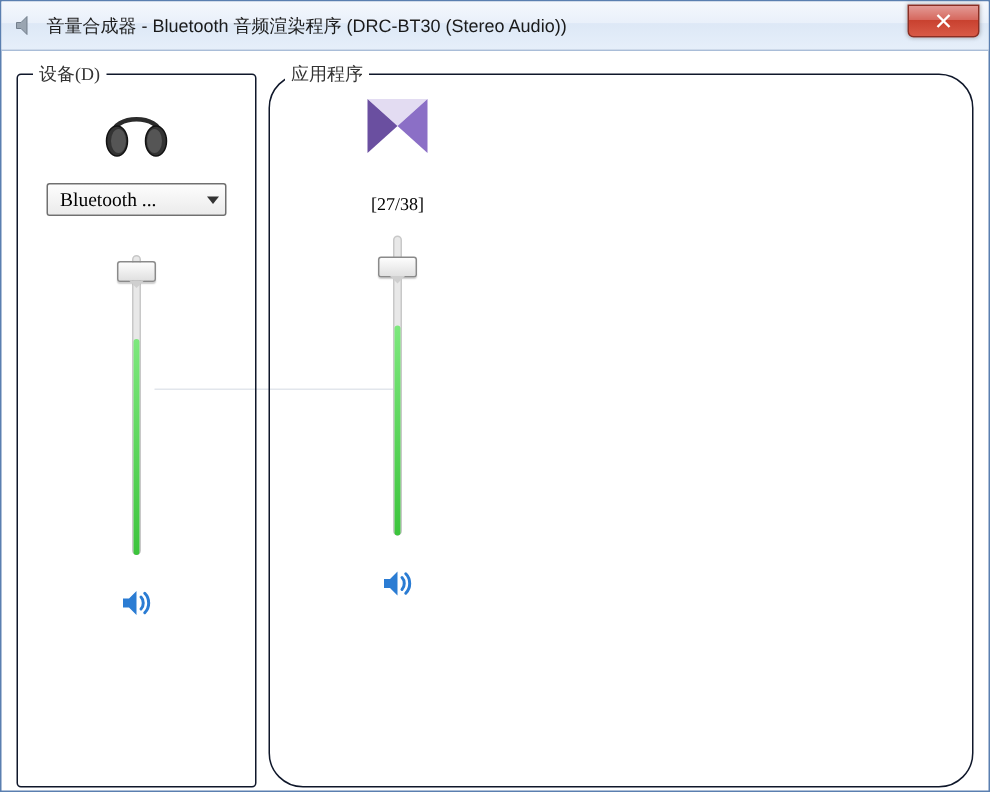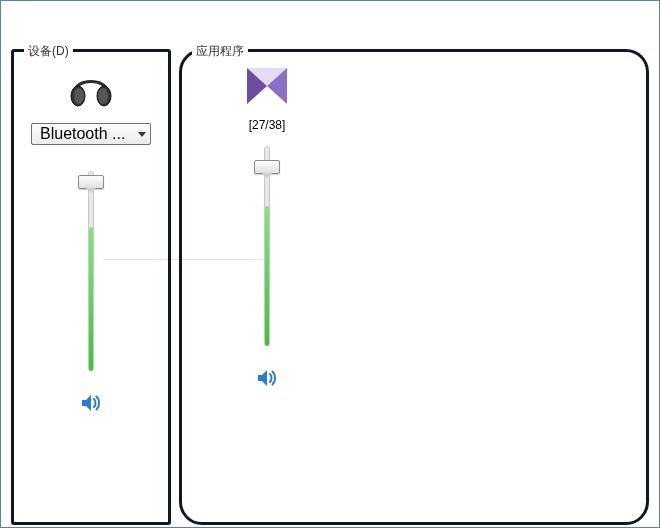--- a/index.html
+++ b/index.html
@@ -5,49 +5,62 @@
   html,body{margin:0;padding:0;font-family:"Microsoft YaHei","Segoe UI",Tahoma,sans-serif;font-size:12px;background:#fff;}
   .window{width:660px;height:528px;position:relative;background:#fff;border:1px solid #5a7fb0;box-sizing:border-box;}
   
   .titlebar{height:32px;background:linear-gradient(to bottom,#f4f8fd 0%,#e9f0fa 45%,#dde8f6 46%,#e6effa 100%);border-bottom:1px solid #a9bdd8;display:flex;align-items:center;position:relative;}
   .titlebar .icon{width:16px;height:16px;margin:0 6px 0 8px;display:flex;align-items:center;justify-content:center;}
   .title-text{color:#1a1a1a;font-size:12px;white-space:nowrap;}
   .close-btn{position:absolute;right:6px;top:2px;width:46px;height:20px;background:linear-gradient(to bottom,#e39a95 0%,#d6695f 45%,#c8402e 46%,#d85a47 100%);border:1px solid #8a2f24;border-radius:0 0 4px 4px;display:flex;align-items:center;justify-content:center;color:#fff;box-shadow:0 0 3px rgba(0,0,0,.3);}
   .close-btn svg{width:10px;height:10px;}
   
   .body{position:absolute;top:40px;left:10px;right:10px;bottom:10px;display:flex;}
-  .group{border:3px solid #0f172a;border-radius:3px;padding:8px 10px 26px 10px;box-sizing:border-box;position:relative;margin-top:8px;}
+  .group{border:1px solid #0f172a;border-radius:3px;padding:8px 10px 26px 10px;box-sizing:border-box;position:relative;margin-top:8px;font-family:Liberation Serif, serif;}
   .group-label{position:absolute;top:-9px;left:10px;background:#fff;padding:0 4px;color:#333;font-size:12px;}
   .device-group{width:160px;height:100%;margin-right:8px;}
   .app-group{flex:1;height:100%;border-radius:23px;}
   
   .dev-col{display:flex;flex-direction:column;align-items:center;}
   .headphones{margin-top:8px;margin-bottom:10px;}
-  .dropdown{width:120px;height:22px;border:1px solid #707070;border-radius:2px;background:linear-gradient(to bottom,#fdfdfd,#ebebeb);display:flex;align-items:center;justify-content:space-between;padding:0 4px 0 8px;box-sizing:border-box;font-size:16px;}
+  .dropdown{width:120px;height:22px;border:1px solid #707070;border-radius:2px;background:linear-gradient(to bottom,#fdfdfd,#ebebeb);display:flex;align-items:center;justify-content:space-between;padding:0 4px 0 8px;box-sizing:border-box;font-size:13px;}
   .dropdown .arrow{width:0;height:0;border-left:4px solid transparent;border-right:4px solid transparent;border-top:5px solid #333;}
   
   .app-col{display:flex;flex-direction:column;align-items:center;width:150px;}
   .app-icon{margin-top:6px;margin-bottom:8px;}
-  .app-label{font-size:12px;color:#000;text-align:center;line-height:1.4;max-width:140px;}
+  .app-label{font-size:12px;color:#000;text-align:center;line-height:1.4;max-width:140px;margin-top:12px;}
   
   .slider-wrap{margin-top:26px;display:flex;flex-direction:column;align-items:center;}
   .slider{position:relative;width:22px;height:200px;}
   .track-bg{position:absolute;left:50%;transform:translateX(-50%);top:0;width:6px;height:200px;background:#e8e8e8;border:1px solid #c8c8c8;border-radius:3px;box-sizing:border-box;}
   .level-fill{position:absolute;left:50%;transform:translateX(-50%);width:4px;background:linear-gradient(to top,#3cc43c,#7de87d);border-radius:2px;}
   .thumb{position:absolute;left:50%;transform:translate(-50%,-6px);width:24px;height:12px;background:linear-gradient(to bottom,#fdfdfd,#e0e0e0);border:1px solid #8a8a8a;border-radius:2px;box-shadow:0 1px 1px rgba(0,0,0,.2);}
   .thumb::after{content:"";position:absolute;left:50%;top:100%;transform:translateX(-50%);width:0;height:0;border-left:5px solid transparent;border-right:5px solid transparent;border-top:5px solid #cfcfcf;}
   .speaker-icon{margin-top:20px;color:#2b7cd3;cursor:pointer;}
   
   .link-line{position:absolute;top:218px;left:92px;width:160px;height:1px;background:#e2e6ec;}
 </style>
 </head>
 <body>
 
 <div class="window">
 
+  <div class="titlebar">
+    <span class="icon">
+      <svg width="16" height="16" viewBox="0 0 16 16">
+        <path d="M2 6 L5 6 L9 2 L9 14 L5 10 L2 10 Z" fill="#9aa5b1" stroke="#6b7785" stroke-width="0.6"></path>
+      </svg>
+    </span>
+    <span class="title-text">音量合成器 - Bluetooth 音频渲染程序 (DRC-BT30 (Stereo Audio))</span>
+    <div class="close-btn">
+      <svg viewBox="0 0 10 10">
+        <path d="M1 1 L9 9 M9 1 L1 9" stroke="#fff" stroke-width="1.6"></path>
+      </svg>
+    </div>
+  </div>
 
   <div class="body">
     <div class="link-line"></div>
 
     <div class="group device-group">
       <span class="group-label">设备(D)</span>
       <div class="dev-col">
         <div class="headphones">
           <svg width="48" height="42" viewBox="0 0 48 42">
             <path d="M8 24 C8 10 40 10 40 24" fill="none" stroke="#2b2b2b" stroke-width="3"></path>

